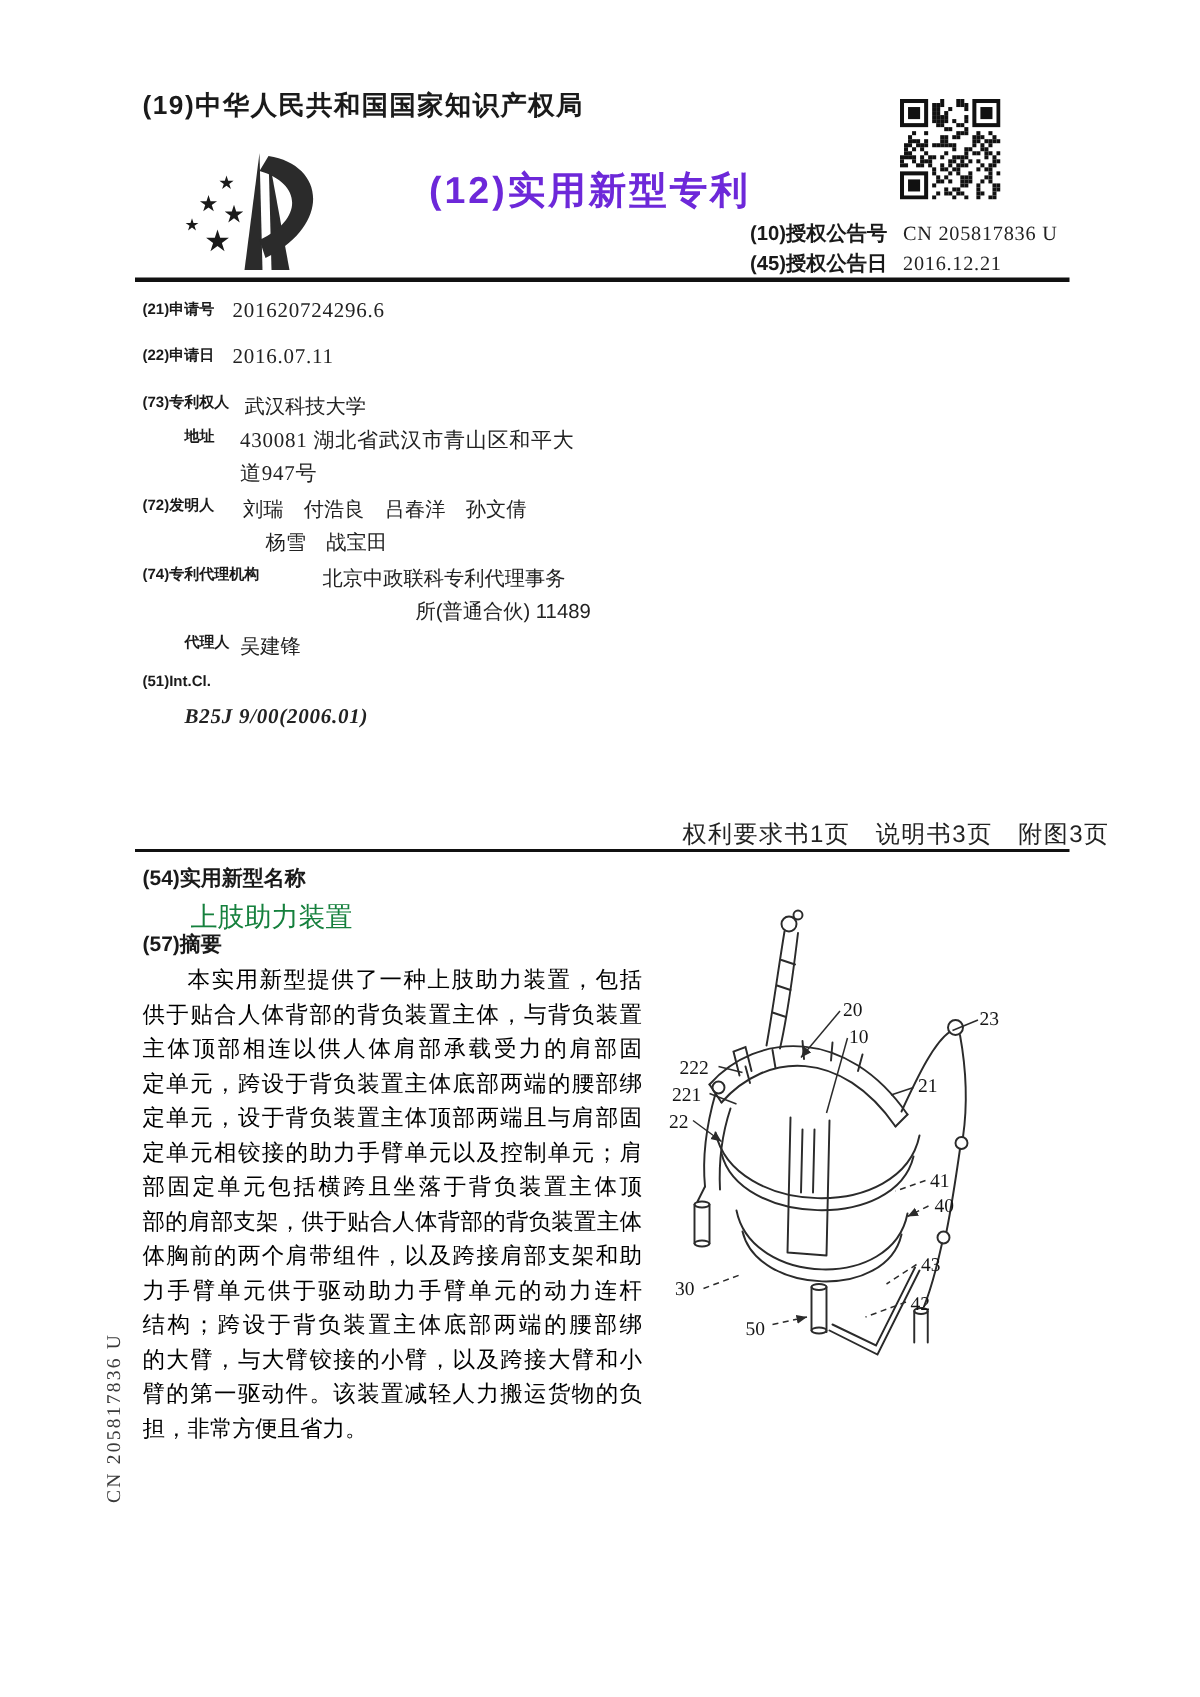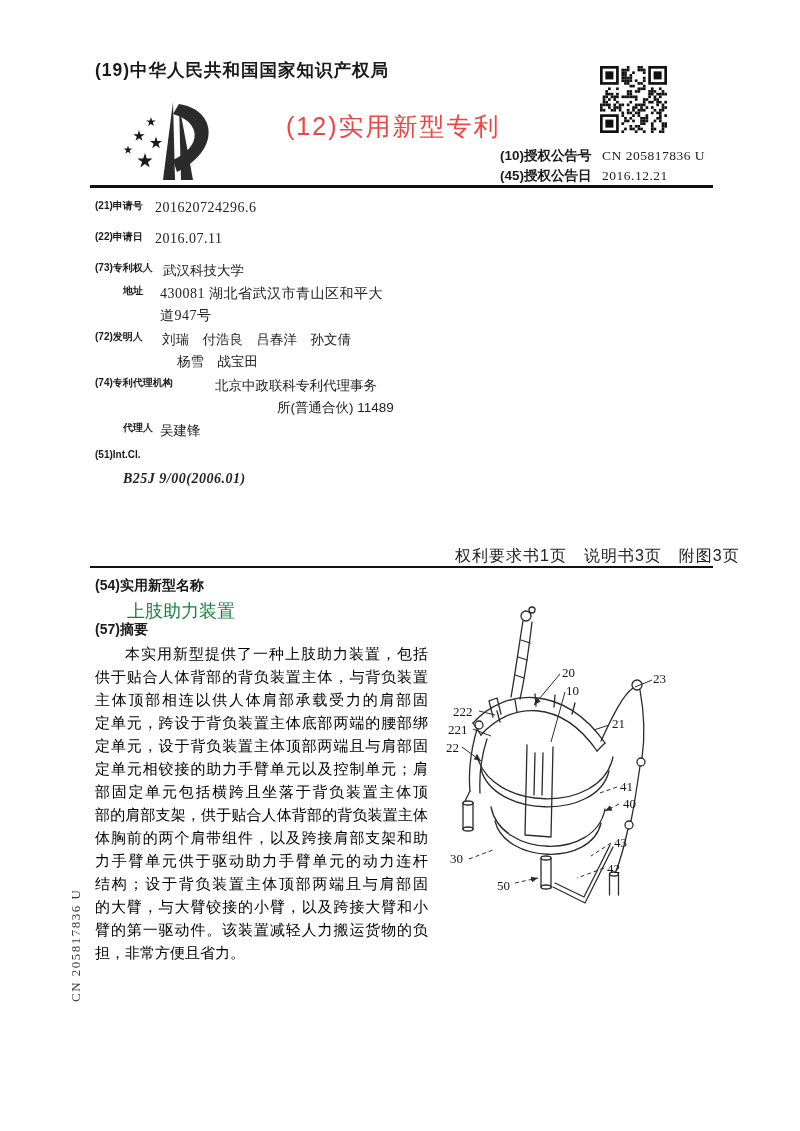--- a/index.html
+++ b/index.html
@@ -6,21 +6,21 @@
   #page{
     position:relative;width:800px;height:1131px;margin:0 auto;
     background:#ffffff;overflow:hidden;
     font-family:"Liberation Sans",sans-serif;color:#111;padding-left:28px;
   }
   .abs{position:absolute;white-space:nowrap;}
   .lbl{font-weight:bold;font-size:10px;color:#1a1a1a;}
   .val-serif{font-family:"Liberation Serif",serif;font-size:14px;color:#222;letter-spacing:.5px;}
   .val-cjk{font-size:13.5px;color:#222;}
   .office-line{font-size:17.5px;font-weight:bold;letter-spacing:1px;color:#1a1a1a;}
-  .doc-type{font-size:25px;font-weight:normal;letter-spacing:2px;color:#ef4444;}
+  .doc-type{font-size:25px;font-weight:bold;letter-spacing:2px;color:#6d28d9;}
   .pub-lbl{font-weight:bold;font-size:13.5px;color:#1a1a1a;}
   .pub-val{font-family:"Liberation Serif",serif;font-size:13.5px;color:#222;letter-spacing:.5px;}
   .rule{position:absolute;left:90px;width:623px;background:#111;}
   .pages-info{font-size:16px;color:#222;letter-spacing:1px;}
   .sec-lbl{font-weight:bold;font-size:14px;color:#1a1a1a;}
   .sec-val{font-size:18px;color:#15803d;}
   #abstract{
     position:absolute;left:95px;top:642px;width:333px;
     font-size:15px;color:#000000;
   }
@@ -315,21 +315,21 @@
     <div class="abs-line first">本实用新型提供了一种上肢助力装置，包括</div>
     <div class="abs-line">供于贴合人体背部的背负装置主体，与背负装置</div>
     <div class="abs-line">主体顶部相连以供人体肩部承载受力的肩部固</div>
     <div class="abs-line">定单元，跨设于背负装置主体底部两端的腰部绑</div>
     <div class="abs-line">定单元，设于背负装置主体顶部两端且与肩部固</div>
     <div class="abs-line">定单元相铰接的助力手臂单元以及控制单元；肩</div>
     <div class="abs-line">部固定单元包括横跨且坐落于背负装置主体顶</div>
     <div class="abs-line">部的肩部支架，供于贴合人体背部的背负装置主体</div>
     <div class="abs-line">体胸前的两个肩带组件，以及跨接肩部支架和助</div>
     <div class="abs-line">力手臂单元供于驱动助力手臂单元的动力连杆</div>
-    <div class="abs-line">结构；设于背负装置主体顶部两端且与肩部固</div>
+    <div class="abs-line">结构；跨设于背负装置主体底部两端的腰部绑</div>
     <div class="abs-line">的大臂，与大臂铰接的小臂，以及跨接大臂和小</div>
     <div class="abs-line">臂的第一驱动件。该装置减轻人力搬运货物的负</div>
     <div class="abs-line last">担，非常方便且省力。</div>
   </div>
 
   <div class="abs" style="left:435px;top:595px">
     <svg id="figure-svg" width="295" height="330" viewBox="0 0 295 330" aria-hidden="true">
       <defs>
         <marker id="arr" markerWidth="8" markerHeight="8" refX="7" refY="3" orient="auto">
           <path d="M0,0 L7,3 L0,6 Z" fill="#2b2b2b"></path>

